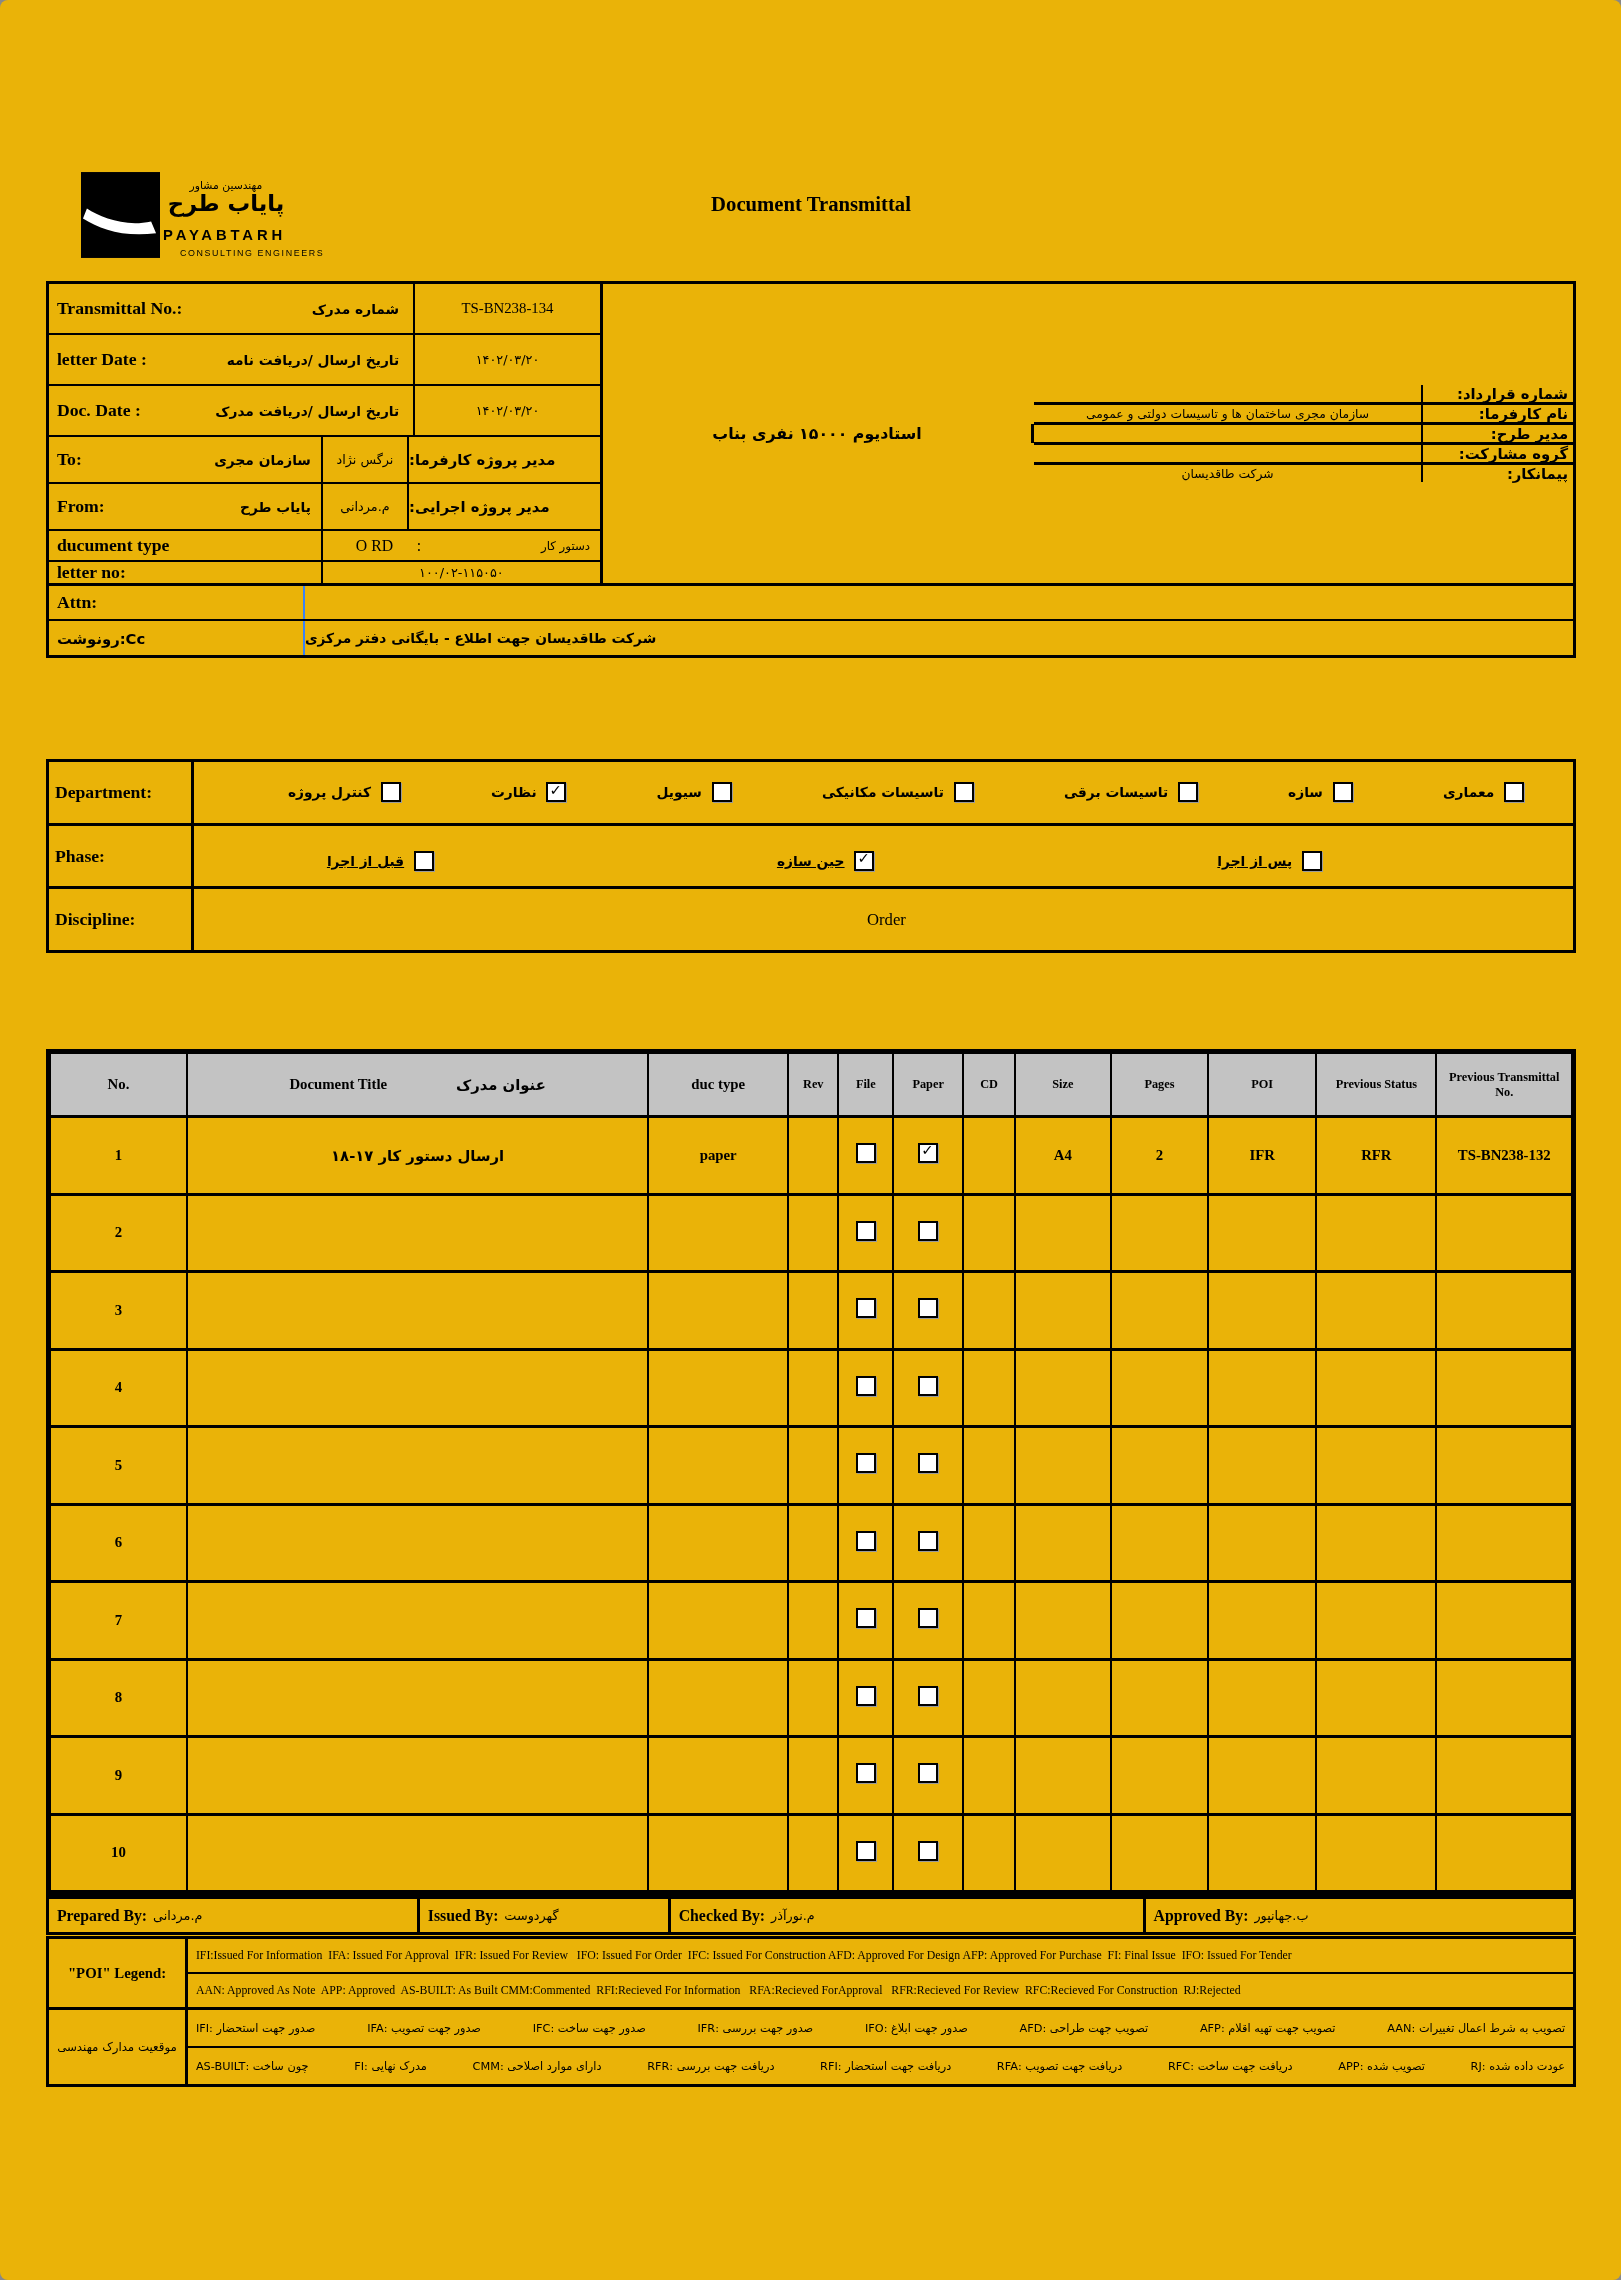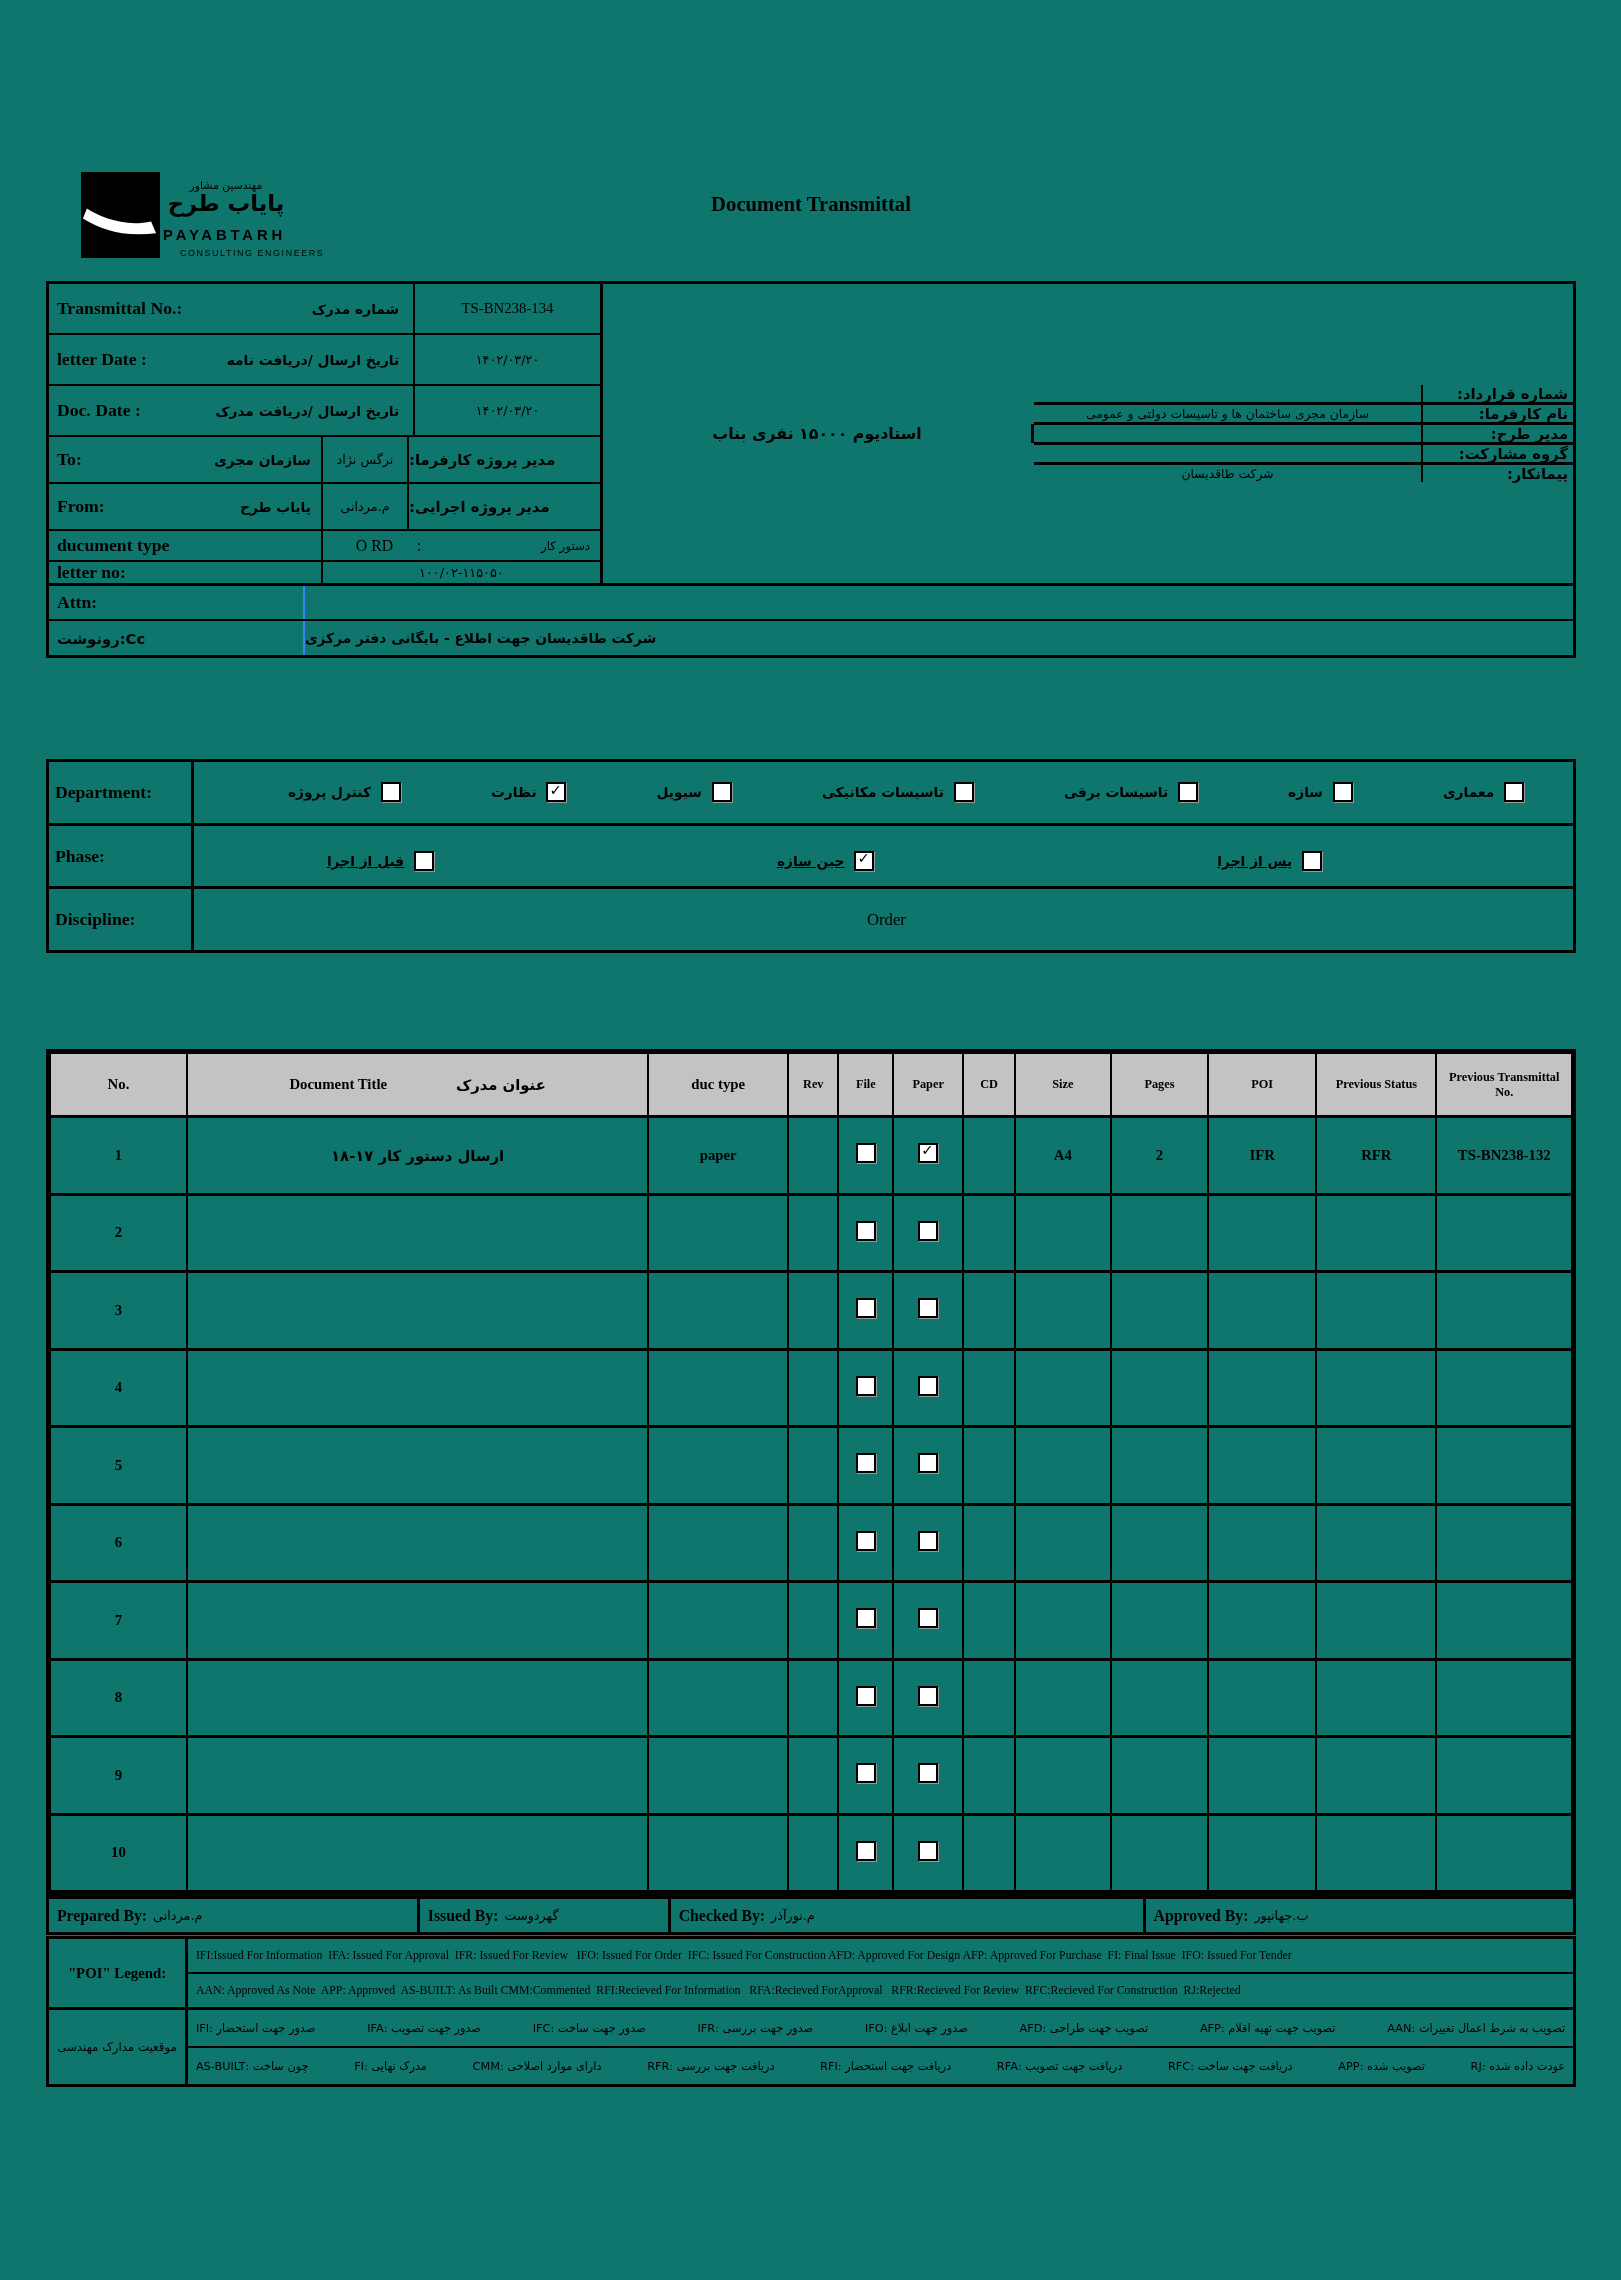--- a/index.html
+++ b/index.html
@@ -1,17 +1,17 @@
 <!DOCTYPE html>
 <html><head>
 <meta charset="utf-8">
 <style>
   html,body{margin:0;padding:0;background:#888;}
-  #page{position:relative;width:1621px;height:2280px;background:#0f766e;margin:0 auto;
-        font-family:"Liberation Serif","DejaVu Sans",serif;color:#000;overflow:hidden;}
+  #page{position:relative;width:1621px;height:2280px;background:#eab308;margin:0 auto;
+        font-family:"Liberation Serif","DejaVu Sans",serif;color:#000;overflow:hidden;border-radius:8px;}
   .abs{position:absolute;box-sizing:border-box;}
   .fa{font-family:"DejaVu Sans",sans-serif;}
 
   
   #logo-square{left:81px;top:172px;width:79px;height:86px;}
   #logo-fa-small{left:165px;top:179px;width:122px;text-align:center;font-size:10.8px;}
   #logo-fa-big{left:165px;top:190px;width:122px;text-align:center;font-size:22.7px;font-weight:bold;}
   #logo-en{left:163px;top:227px;font-size:14.8px;font-weight:bold;letter-spacing:3.9px;
            font-family:"Liberation Sans",sans-serif;}
   #logo-tagline{left:180px;top:248px;font-size:8.9px;letter-spacing:1.6px;

